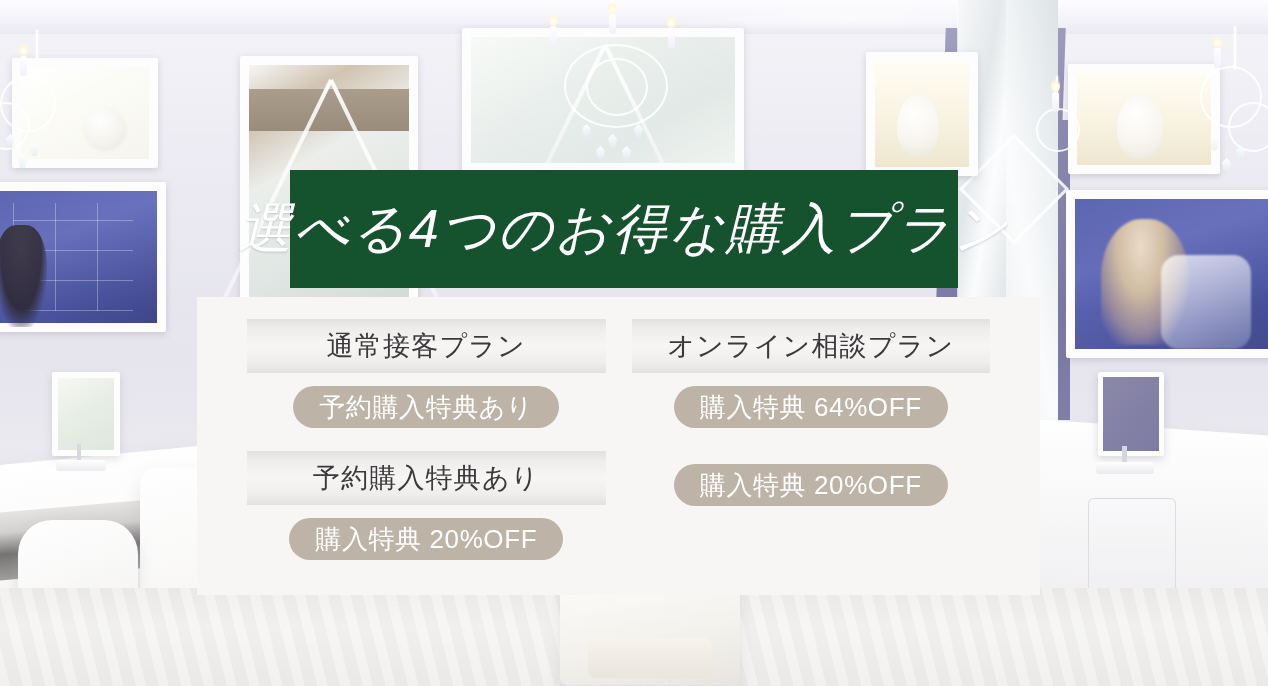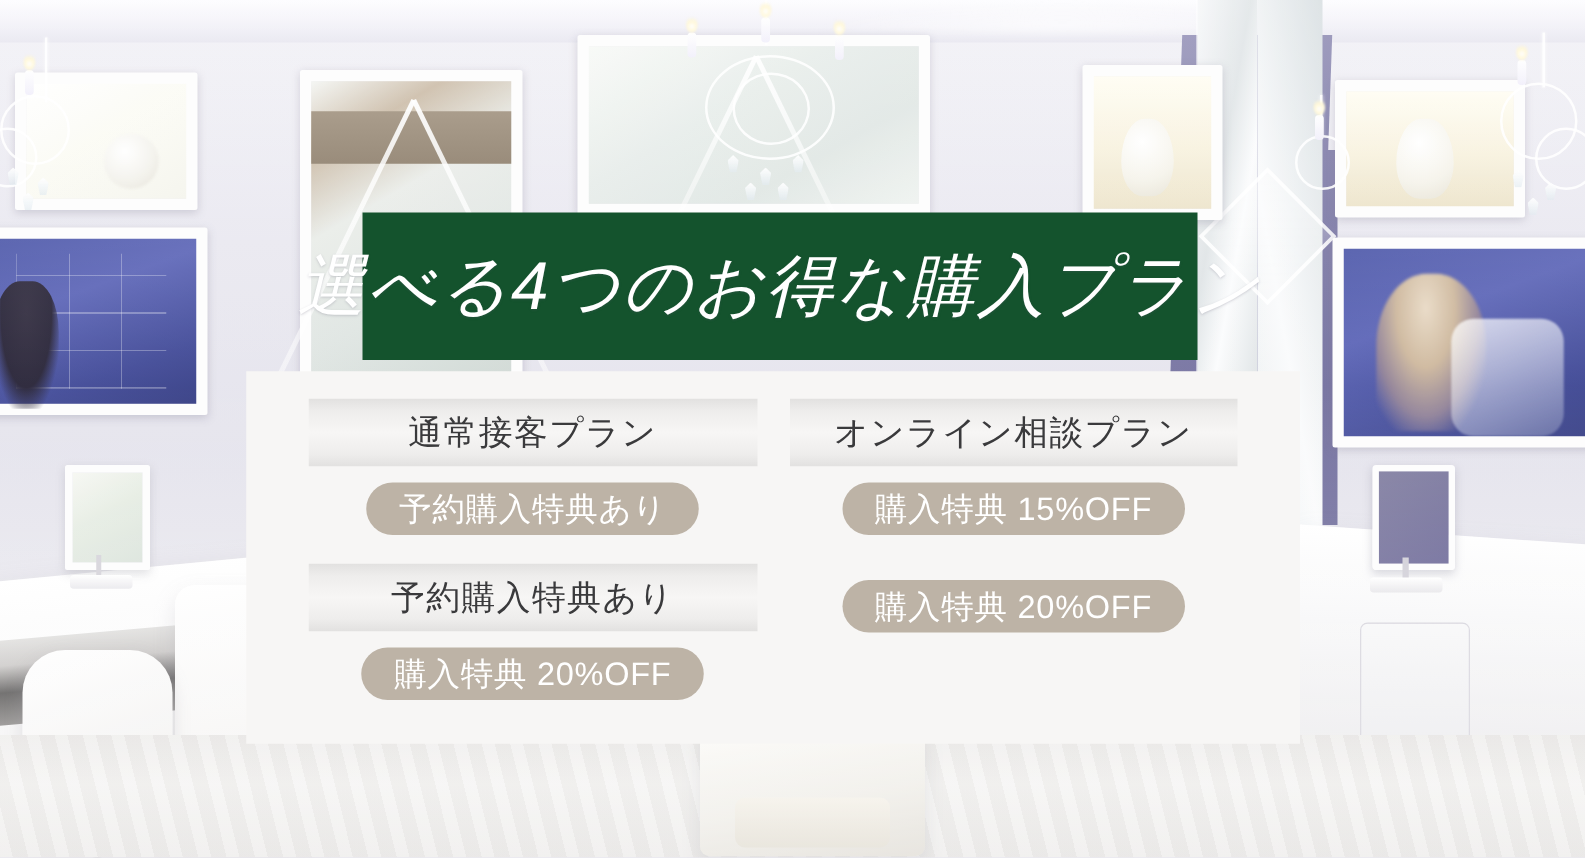--- a/index.html
+++ b/index.html
@@ -394,21 +394,21 @@
         <div class="plan-header">
           <span class="plan-title">通常接客プラン</span>
         </div>
         <div class="plan-badge">予約購入特典あり</div>
       </div>
 
       <div class="plan-card">
         <div class="plan-header">
           <span class="plan-title">オンライン相談プラン</span>
         </div>
-        <div class="plan-badge">購入特典 15%OFF</div>
+        <div class="plan-badge">購入特典 64%OFF</div>
       </div>
 
       <div class="plan-card">
         <div class="plan-header">
           <span class="plan-title">予約購入特典あり</span>
         </div>
         <div class="plan-badge">購入特典 20%OFF</div>
       </div>
 
       <div class="plan-card">

